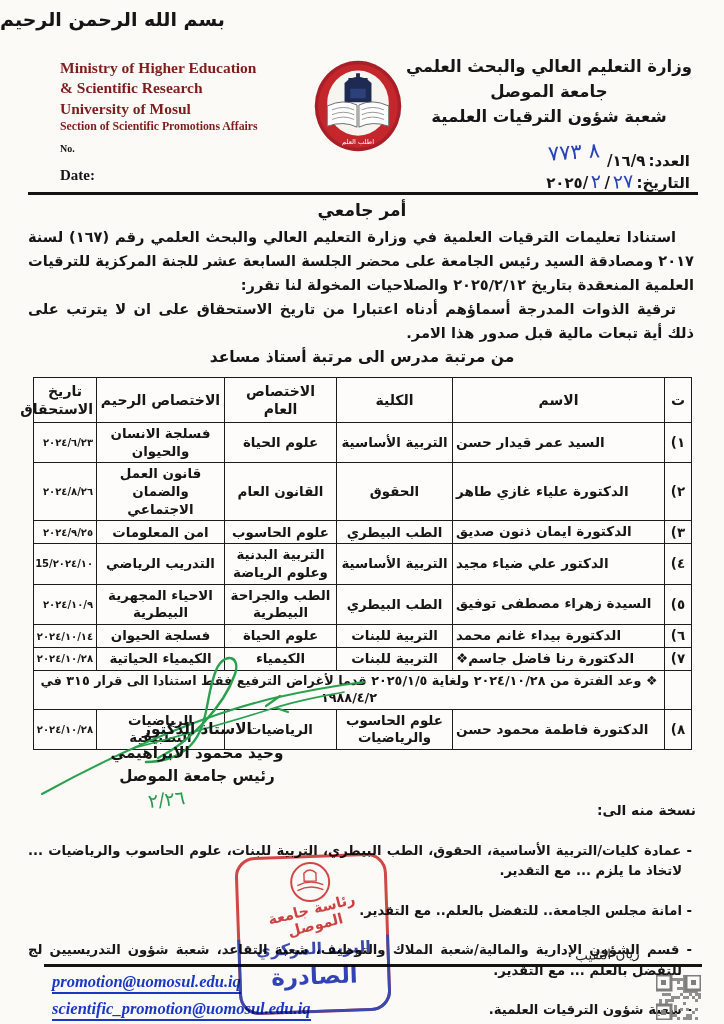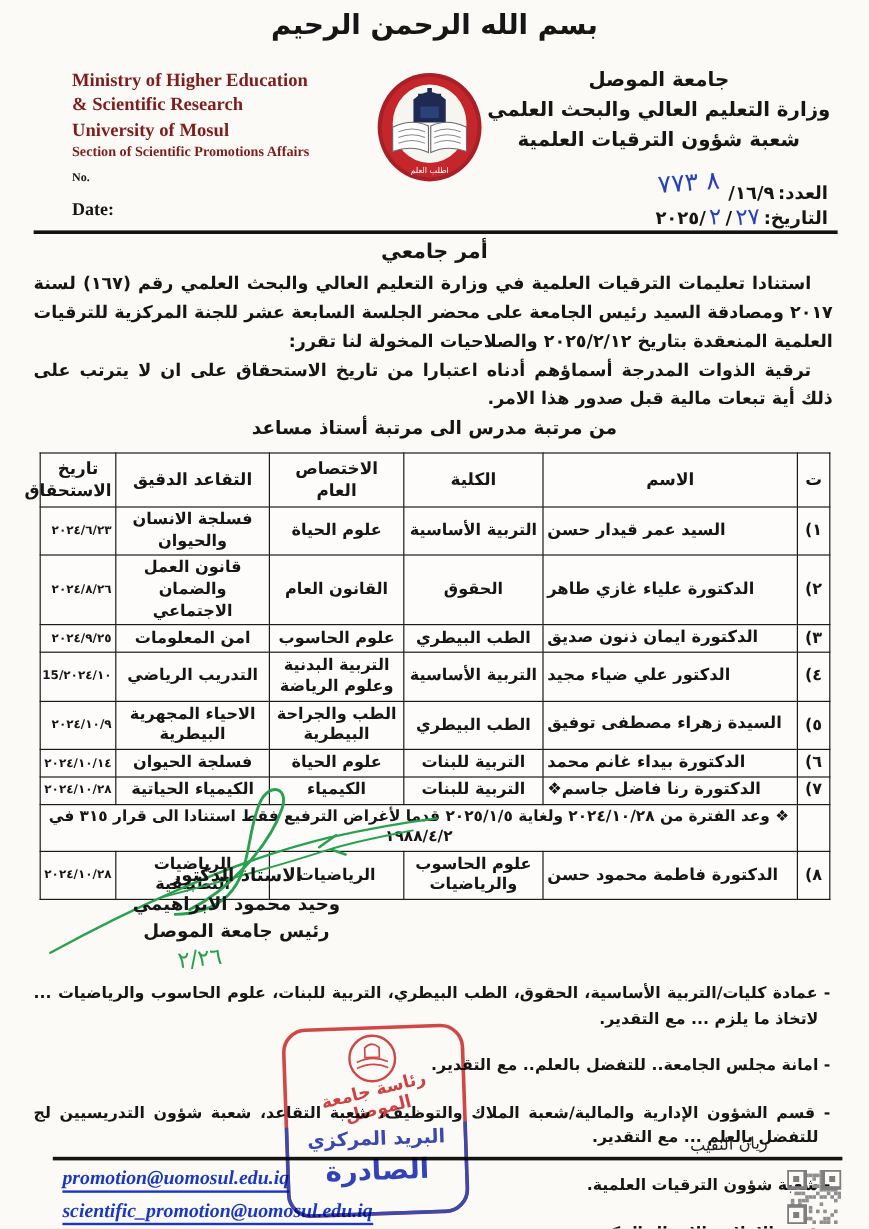--- a/index.html
+++ b/index.html
@@ -2,21 +2,21 @@
 <html lang="ar"><head>
 <meta charset="utf-8">
 <style>
   html,body{margin:0;padding:0;}
   body{background:#e8e7e4;font-family:"DejaVu Sans",sans-serif;}
   .page{position:relative;width:724px;height:1024px;margin:0 auto;background:#fbfaf7;overflow:hidden;color:#161616;}
   .ar{direction:rtl;font-family:"DejaVu Sans",sans-serif;}
   .bidi-ltr{direction:ltr;unicode-bidi:bidi-override;}
 
   
-  .basmala{position:absolute;top:8px;left:0;right:0;text-align:center;font-size:23px;font-weight:700;direction:rtl;letter-spacing:1px;}
+  .basmala{position:absolute;top:8px;left:0;right:0;text-align:left;font-size:19px;font-weight:700;direction:rtl;letter-spacing:1px;}
   .hdr-en{position:absolute;left:60px;top:58px;font-family:"Liberation Serif",serif;font-weight:700;font-size:15.5px;line-height:1.32;color:#7f1d1d;}
   .hdr-en .small{font-size:11.8px;}
   .hdr-en-no{position:absolute;left:60px;top:143px;font-family:"Liberation Serif",serif;font-weight:700;font-size:10px;}
   .hdr-en-date{position:absolute;left:60px;top:167px;font-family:"Liberation Serif",serif;font-weight:700;font-size:15px;}
   .logo{position:absolute;left:299px;top:56px;}
   .hdr-ar{position:absolute;right:30px;top:55px;width:290px;text-align:center;font-weight:700;font-size:16.5px;line-height:1.5;direction:rtl;}
   .hline{position:absolute;display:flex;justify-content:flex-end;direction:ltr;align-items:baseline;gap:3px;font-weight:700;font-size:15px;}
   .hline-num{right:34px;top:147px;}
   .hline-date{right:34px;top:170px;}
   .hand-blue{color:#2743b8;font-weight:400;font-size:19px;transform:rotate(-4deg);display:inline-block;}
@@ -90,22 +90,22 @@
       <path d="M50 28 h4 v-5 h-4 z M58 24 h4 v-6 h-4 z M66 28 h4 v-5 h-4 z" fill="#1e2a52"></path>
       <path d="M52 34 h16 v10 h-16 z" fill="#324a8c" opacity="0.7"></path>
       <path d="M28 52 Q45 44 59 51 L59 74 Q45 67 28 73 Z" fill="#ffffff" stroke="#6a6a6a" stroke-width="1"></path>
       <path d="M92 52 Q75 44 61 51 L61 74 Q75 67 92 73 Z" fill="#ffffff" stroke="#6a6a6a" stroke-width="1"></path>
       <path d="M33 56 q12 -5 23 0 M33 61 q12 -5 23 0 M33 66 q12 -5 23 0 M87 56 q-12 -5 -23 0 M87 61 q-12 -5 -23 0 M87 66 q-12 -5 -23 0" stroke="#8a8a8a" stroke-width="0.9" fill="none"></path>
       <text x="60" y="92" text-anchor="middle" font-size="7" fill="#ffffff" font-family="DejaVu Sans, sans-serif">اطلب العلم</text>
     </svg>
   </div>
 
   <div class="hdr-ar">
+      <div>وزارة التعليم العالي والبحث العلمي</div>
       <div>جامعة الموصل</div>
-      <div>وزارة التعليم العالي والبحث العلمي</div>
       <div>شعبة شؤون الترقيات العلمية</div>
     </div>
 
   <div class="hline hline-num">
     <span class="hand-blue hand-num">٨ ٧٧٣</span>
     <span class="bidi-ltr">/١٦/٩</span>
     <span class="ar">العدد:</span>
   </div>
 
   <div class="hline hline-date">
@@ -134,21 +134,21 @@
           <col class="c-general">
           <col class="c-specific">
           <col class="c-date">
       </colgroup>
       <thead>
         <tr>
           <th>ت</th>
           <th>الاسم</th>
           <th>الكلية</th>
           <th>الاختصاص العام</th>
-          <th>التقاعد الدقيق</th>
+          <th>الاختصاص الرحيم</th>
           <th>تاريخ الاستحقاق</th>
         </tr>
       </thead>
       <tbody>
           <tr>
             <td>١)</td>
             <td class="name-cell">السيد عمر قيدار حسن</td>
             <td>التربية الأساسية</td>
             <td>علوم الحياة</td>
             <td>فسلجة الانسان والحيوان</td>
@@ -230,20 +230,21 @@
   </div>
 
   <div class="sig-block">
     <div>الاستاذ الدكتور</div>
     <div>وحيد محمود الابراهيمي</div>
     <div>رئيس جامعة الموصل</div>
   </div>
   <div class="sig-date bidi-ltr">٢/٢٦</div>
 
   <div class="dist">
+    <div class="dist-title">نسخة منه الى:</div>
     <div>
         <div class="dist-item">- عمادة كليات/التربية الأساسية، الحقوق، الطب البيطري، التربية للبنات، علوم الحاسوب والرياضيات ... لاتخاذ ما يلزم ... مع التقدير.</div>
         <div class="dist-item">- امانة مجلس الجامعة.. للتفضل بالعلم.. مع التقدير.</div>
         <div class="dist-item">- قسم الشؤون الإدارية والمالية/شعبة الملاك والتوظيف، شعبة التقاعد، شعبة شؤون التدريسيين لج للتفضل بالعلم ... مع التقدير.</div>
         <div class="dist-item">- شعبة شؤون الترقيات العلمية.</div>
         <div class="dist-item">- قسم الاعلام والاتصال الحكومي.</div>
         <div class="dist-item">- ملفة الكتب الصادرة.</div>
       </div>
   </div>
   <div class="clerk">ريان النقيب</div>

